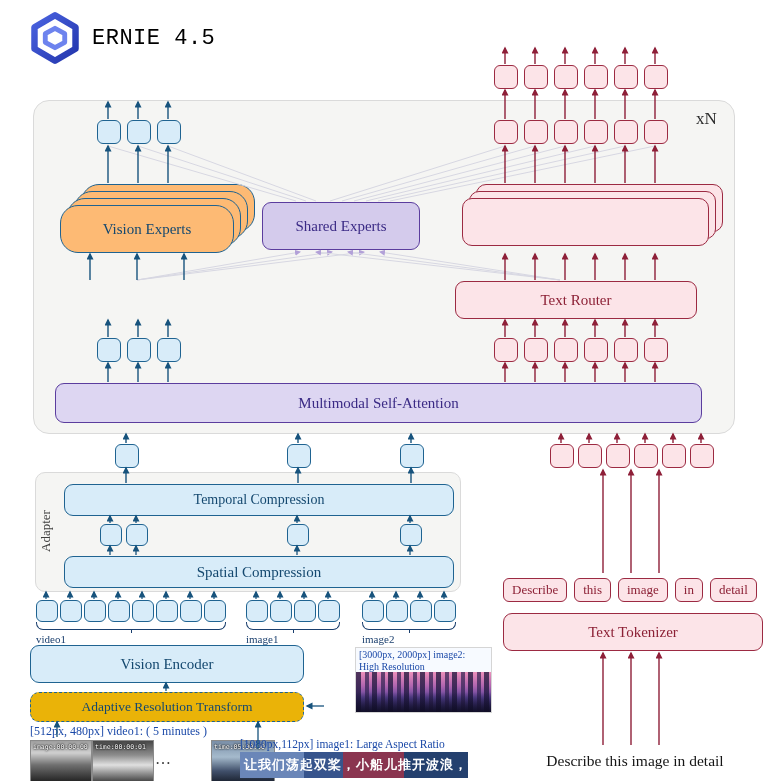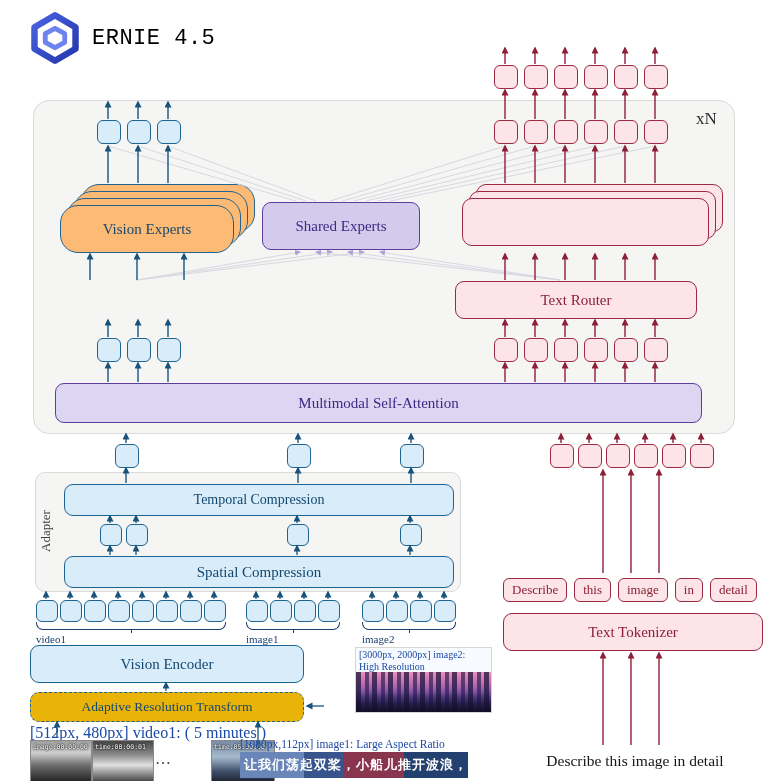--- a/index.html
+++ b/index.html
@@ -22,21 +22,21 @@
   .tok-pink{background:#fce4e8;border-color:#9c2a42;}
   #brand{left:28px;top:12px;display:flex;align-items:center;gap:10px;font-family:Liberation Mono, monospace;}
   #brand-name{font-size:22px;color:#000;letter-spacing:.5px;}
   #repeat-label{left:696px;top:109px;font-size:17px;color:#2b2b2b;}
   #adapter-label{left:38px;top:472px;height:118px;width:16px;display:flex;align-items:center;justify-content:center;
       writing-mode:vertical-rl;transform:rotate(180deg);font-size:13px;color:#3d3d3d;}
   #word-row{position:absolute;left:503px;top:578px;display:flex;gap:7px;}
   .word-tok{display:inline-flex;align-items:center;padding:0 8px;height:22px;border:1.3px solid #9c2a42;
       border-radius:6px;background:#fce4e8;color:#8c2035;font-size:13px;}
   #prompt{left:506px;top:752px;width:258px;text-align:center;font-size:15.5px;color:#151515;}
-  .cap{position:absolute;color:#1b49a8;font-size:16px;white-space:nowrap;}
+  .cap{position:absolute;color:#1b49a8;font-size:12px;white-space:nowrap;}
   .brace{position:absolute;height:7px;border:1.2px solid #1a3f6e;border-top:none;border-radius:0 0 7px 7px;}
   .brace::after{content:"";position:absolute;left:50%;bottom:-4px;width:1.2px;height:4px;background:#1a3f6e;}
   .brace-label{position:absolute;text-align:left;color:#1a3f6e;font-size:11px;}
   .frame{position:absolute;border:1px solid #8a8a8a;}
   .ts{position:absolute;left:2px;top:2px;color:#fff;font-family:"DejaVu Sans Mono",monospace;font-size:6.5px;
       text-shadow:0 0 2px #000,0 0 2px #000;}
   #img1-strip{position:absolute;left:240px;top:752px;width:220px;height:26px;display:flex;align-items:center;
       padding:0 4px;color:#fff;font-weight:bold;font-size:13px;white-space:nowrap;overflow:hidden;letter-spacing:1px;
       background:linear-gradient(90deg,#6a86b8 0 28%,#37548c 28% 45%,#8a3550 45% 72%,#24406e 72% 100%);}
   #img2{position:absolute;left:321px;top:648px;width:135px;height:64px;background:#3b82f6;box-shadow:0 0 0 1px #d5d5d5;margin-left:35px;}

